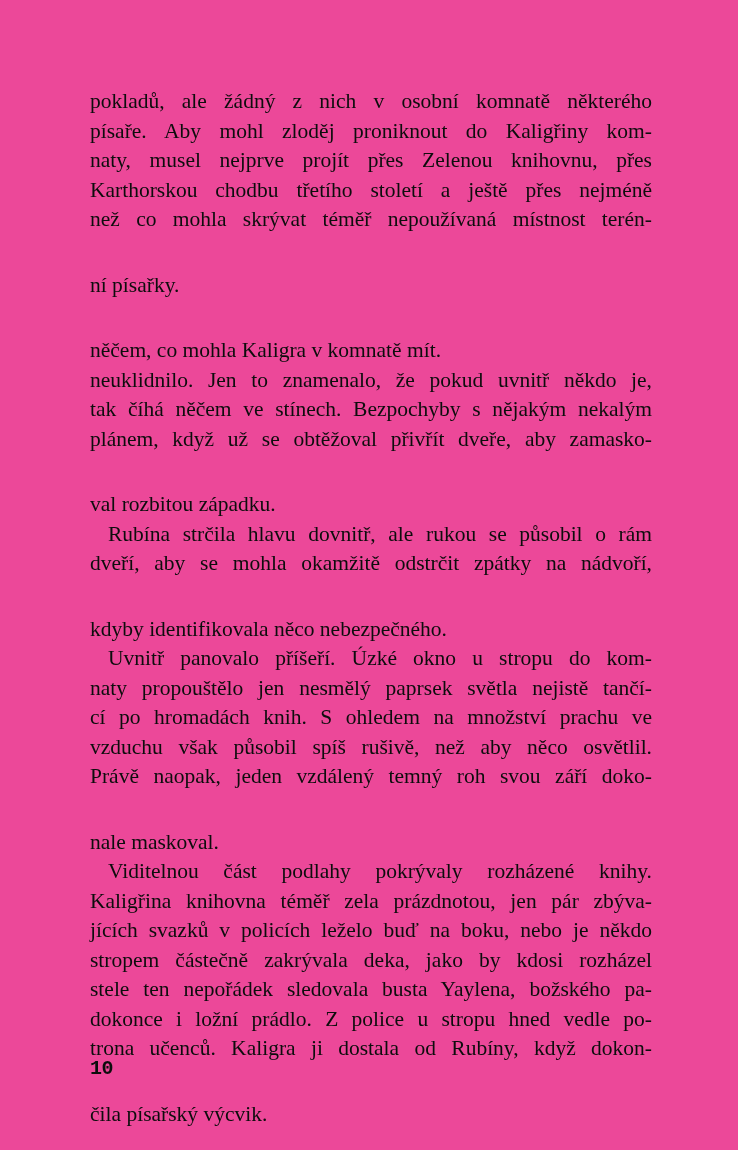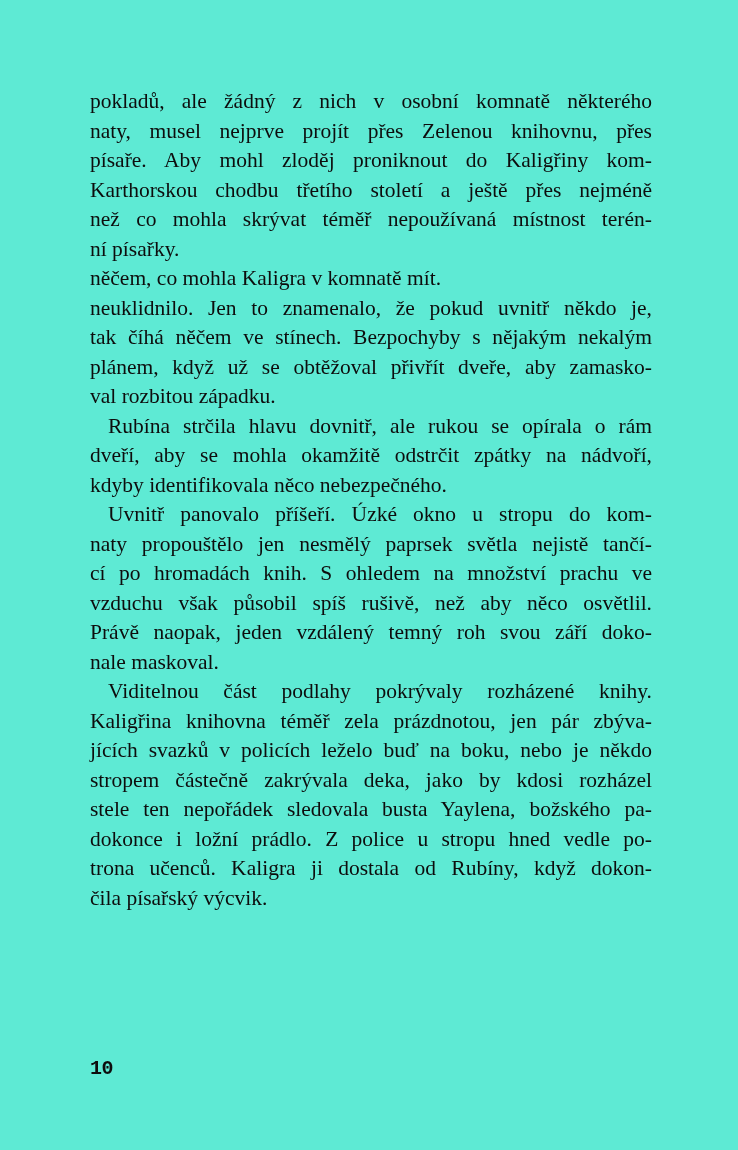--- a/index.html
+++ b/index.html
@@ -11,21 +11,21 @@
     height: 1150px;
     background: #ffffff;
     position: relative;
     overflow: hidden;
     font-family: "Liberation Serif", "DejaVu Serif", serif;
     color: #0d0d0d;
   }
   .book-page {
     position: absolute;
     inset: 0;
-    background: #5eead4;
+    background: #ec4899;
   }
   .text-block {
     position: absolute;
     left: 90px;
     top: 87px;
     width: 562px;
     font-size: 21.5px;
     line-height: 29.5px;
     font-weight: 400;
   }
@@ -35,20 +35,21 @@
   }
   .line {
     text-align: justify;
     text-align-last: justify;
     white-space: normal;
     height: 29.5px;
     overflow: visible;
   }
   .line.plast {
     text-align-last: left;
+    margin-top: 36px;
   }
   .line.ind {
     text-indent: 18px;
   }
   .page-number {
     position: absolute;
     left: 90px;
     top: 1057px;
     font-family: Liberation Mono, monospace;
     font-weight: 700;
@@ -59,40 +60,40 @@
 </style>
 </head>
 <body>
 
 <div class="book-page">
 
   <div class="text-block">
 
     <div class="para">
       <div class="line">pokladů, ale žádný z nich v osobní komnatě některého</div>
+      <div class="line">písaře. Aby mohl zloděj proniknout do Kaligřiny kom-</div>
       <div class="line">naty, musel nejprve projít přes Zelenou knihovnu, přes</div>
-      <div class="line">písaře. Aby mohl zloděj proniknout do Kaligřiny kom-</div>
       <div class="line">Karthorskou chodbu třetího století a ještě přes nejméně</div>
       <div class="line">než co mohla skrývat téměř nepoužívaná místnost terén-</div>
       <div class="line plast">ní písařky.</div>
     </div>
 
     <div class="para">
       <div class="line plast">něčem, co mohla Kaligra v komnatě mít.</div>
     </div>
 
     <div class="para">
       <div class="line">neuklidnilo. Jen to znamenalo, že pokud uvnitř někdo je,</div>
       <div class="line">tak číhá něčem ve stínech. Bezpochyby s nějakým nekalým</div>
       <div class="line">plánem, když už se obtěžoval přivřít dveře, aby zamasko-</div>
       <div class="line plast">val rozbitou západku.</div>
     </div>
 
     <div class="para">
-      <div class="line ind">Rubína strčila hlavu dovnitř, ale rukou se opírala o rám</div>
+      <div class="line ind">Rubína strčila hlavu dovnitř, ale rukou se působil o rám</div>
       <div class="line">dveří, aby se mohla okamžitě odstrčit zpátky na nádvoří,</div>
       <div class="line plast">kdyby identifikovala něco nebezpečného.</div>
     </div>
 
     <div class="para">
       <div class="line ind">Uvnitř panovalo příšeří. Úzké okno u stropu do kom-</div>
       <div class="line">naty propouštělo jen nesmělý paprsek světla nejistě tančí-</div>
       <div class="line">cí po hromadách knih. S ohledem na množství prachu ve</div>
       <div class="line">vzduchu však působil spíš rušivě, než aby něco osvětlil.</div>
       <div class="line">Právě naopak, jeden vzdálený temný roh svou září doko-</div>

